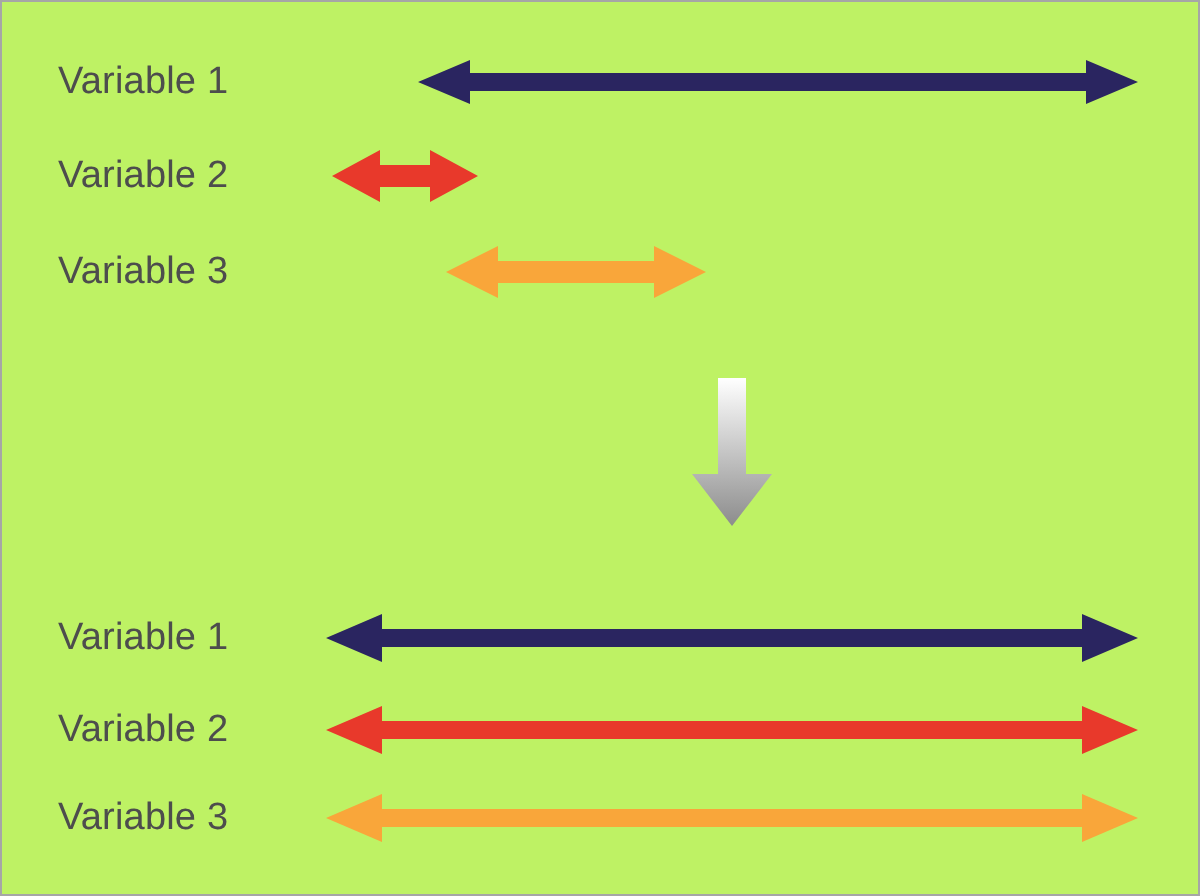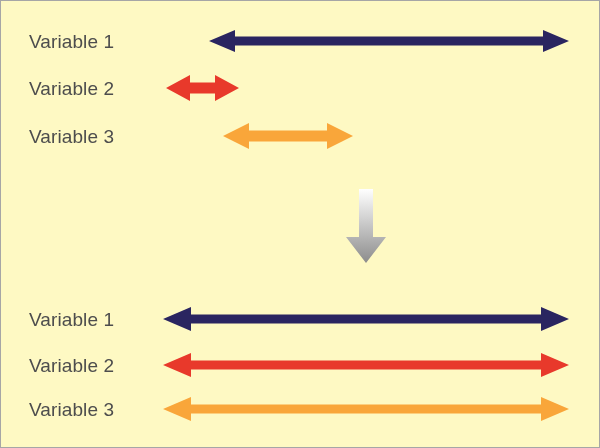--- a/index.html
+++ b/index.html
@@ -7,21 +7,21 @@
     padding: 0;
     background: #ffffff;
   }
   body {
     font-family: "Liberation Sans", sans-serif;
   }
   #figure {
     position: relative;
     width: 600px;
     height: 448px;
-    background: #fef9c3;
+    background: #bef264;
     box-sizing: border-box;
     border: 1px solid #a6a6a6;
     overflow: hidden;
   }
   .label {
     position: absolute;
     font-family: "Liberation Sans", sans-serif;
     font-size: 19px;
     font-weight: 400;
     color: #4d4d4d;

